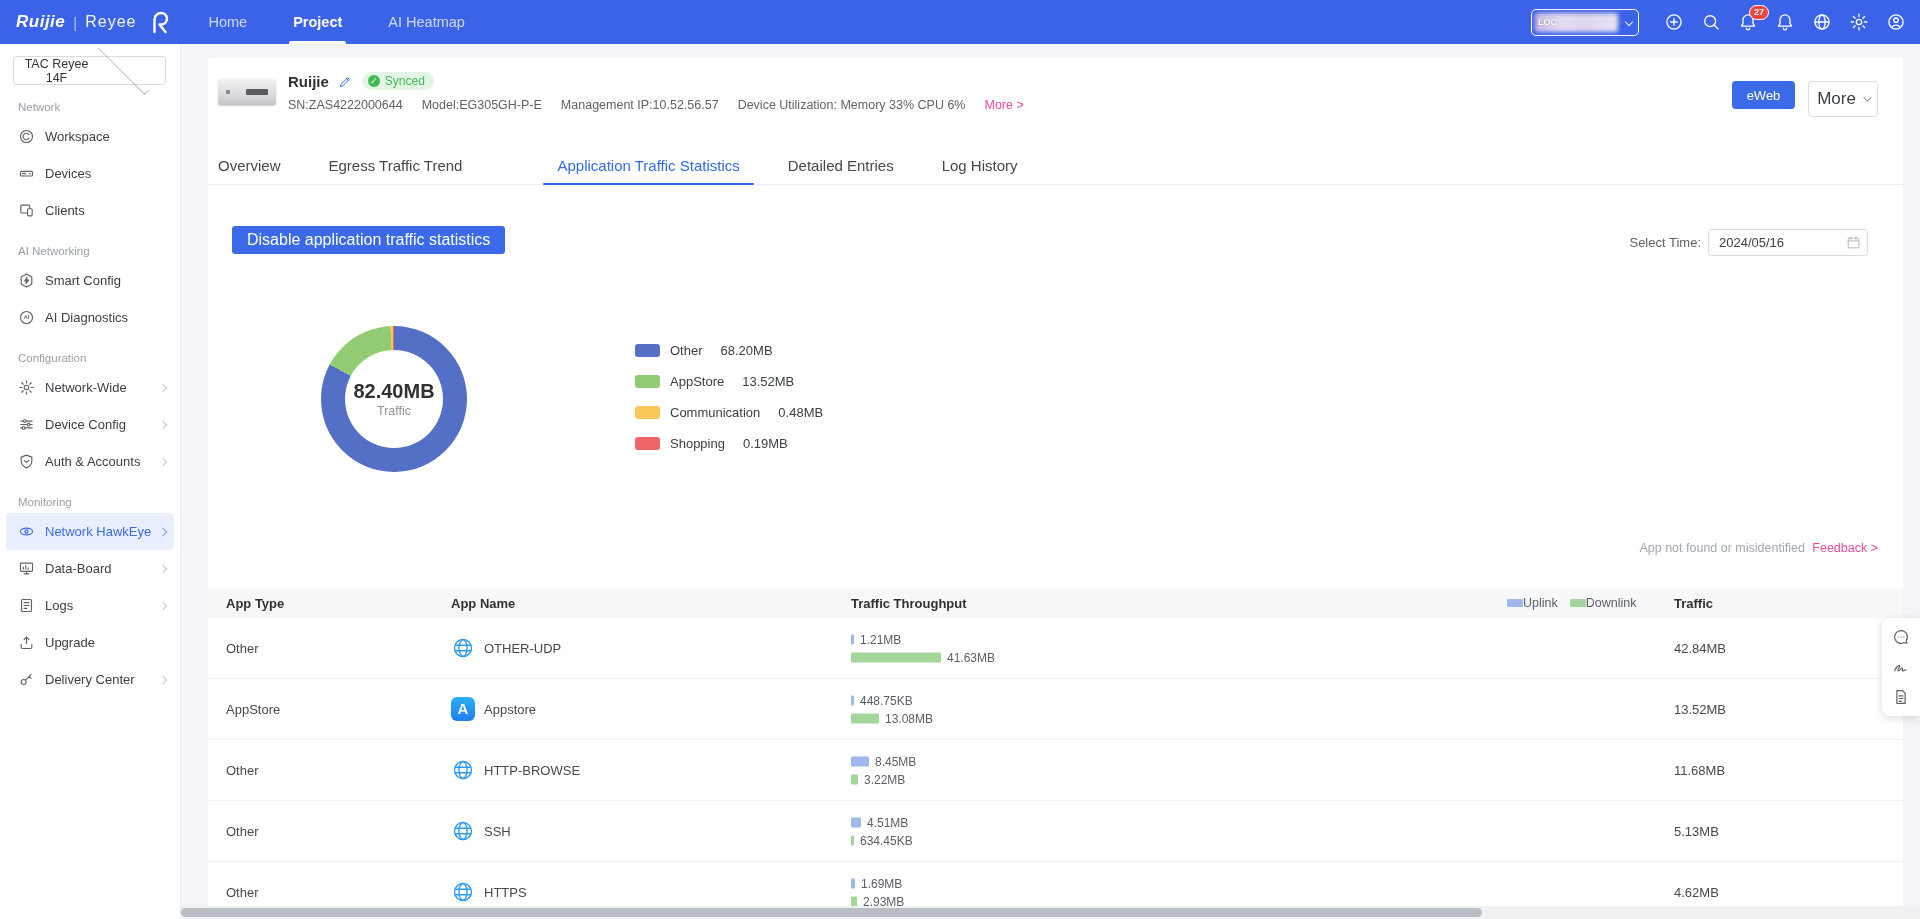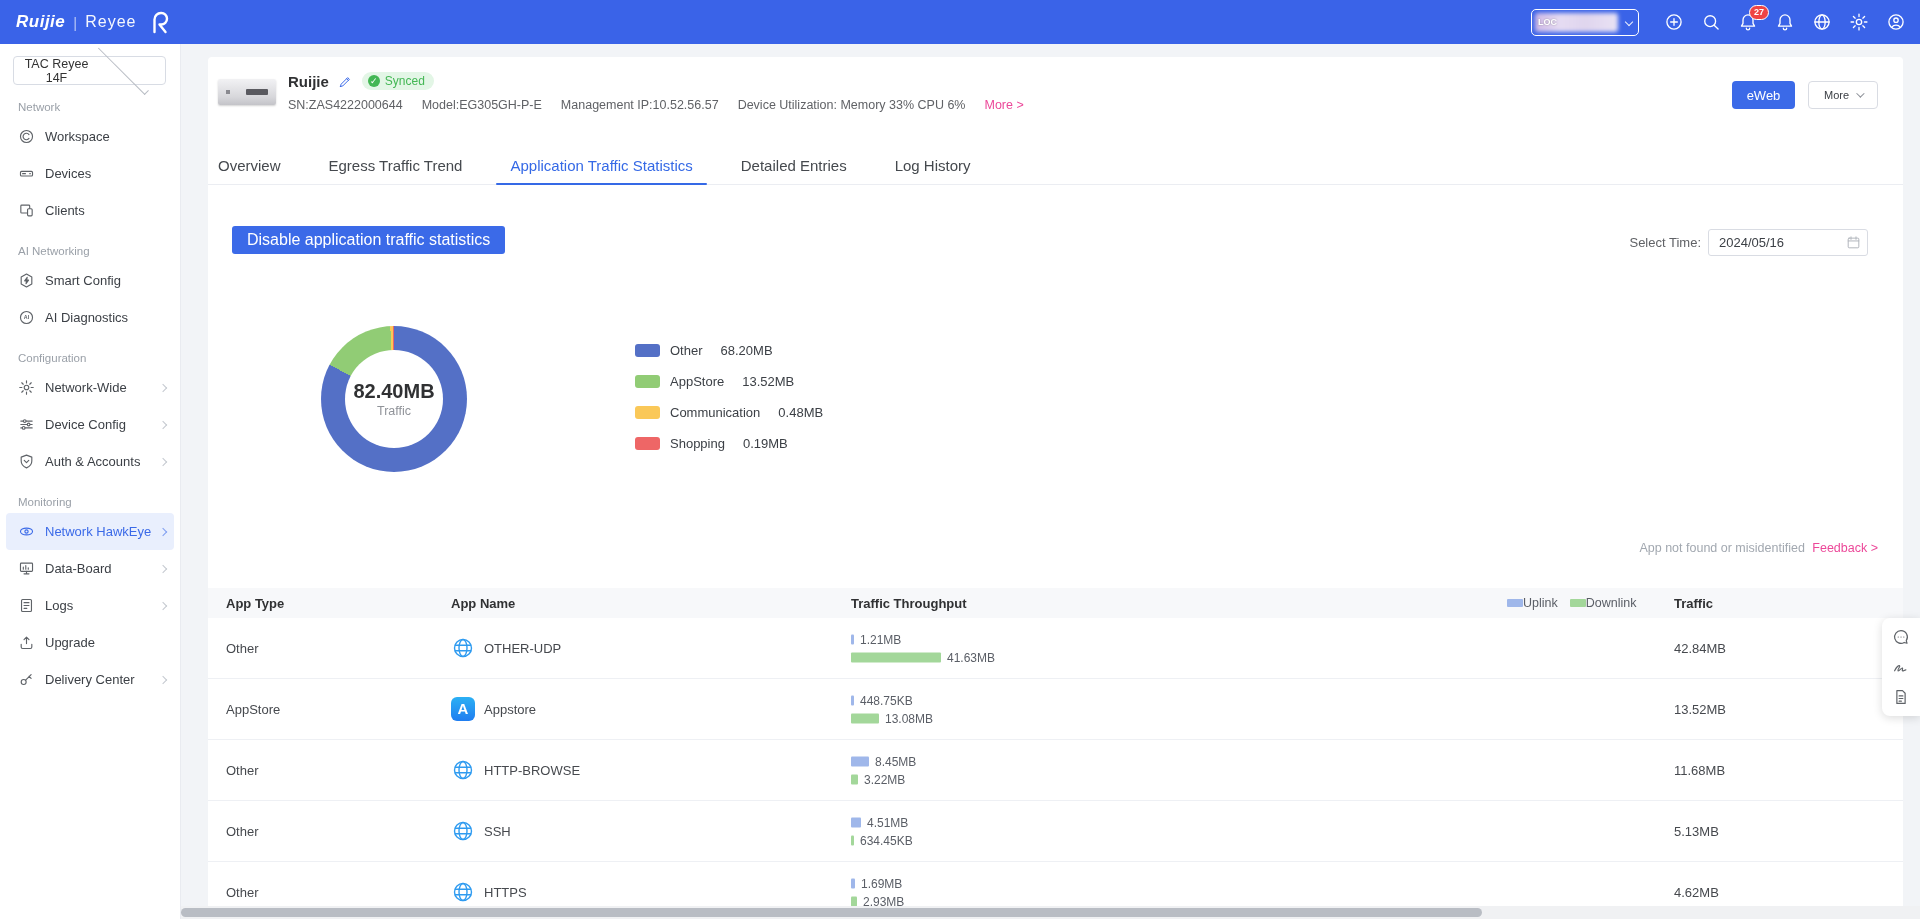--- a/index.html
+++ b/index.html
@@ -53,26 +53,26 @@
   .dev-name-row { position:absolute; left:80px; top:15px; display:flex; align-items:center; gap:9px; }
   .dev-name { font-size:15px; font-weight:bold; color:#303133; }
   .edit-ic { width:15px; height:15px; color:#3b6ae8; cursor:pointer; }
   .edit-ic svg { width:15px; height:15px; }
   .sync-badge { display:flex; align-items:center; gap:5px; background:#e3f6e6; border-radius:10px; padding:2px 9px 2px 6px; font-size:12px; color:#43b754; }
   .sync-dot { width:12px; height:12px; border-radius:50%; background:#43b754; color:#fff; font-size:9px; line-height:12px; text-align:center; }
   .dev-info { position:absolute; left:80px; top:41px; font-size:12.5px; color:#606266; display:flex; gap:19px; align-items:center; }
   .blue-link { color:#ec4899; cursor:pointer; text-decoration:none; }
   .hdr-btns { position:absolute; top:24px; right:25px; display:flex; gap:13px; }
   .btn-eweb { width:63px; height:28px; background:#3b6ae8; color:#fff; border:none; border-radius:4px; font-size:13px; cursor:pointer; font-family:inherit; }
-  .btn-more { width:70px; height:28px; background:#fff; color:#3c4046; border:1px solid #d9dce3; border-radius:4px; font-size:11px; cursor:pointer; font-family:inherit; display:flex; align-items:center; justify-content:center; gap:7px; }
+  .btn-more { width:70px; height:36px; background:#fff; color:#3c4046; border:1px solid #d9dce3; border-radius:4px; font-size:17px; cursor:pointer; font-family:inherit; display:flex; align-items:center; justify-content:center; gap:7px; }
   .btn-more .caret { width:6px; height:6px; border-right:1.3px solid #8a8e96; border-bottom:1.3px solid #8a8e96; transform:rotate(45deg) translateY(-2px); }
 
   .page-tabs { position:absolute; top:91px; left:0; right:0; height:37px; border-bottom:1px solid #ebedf2; display:flex; padding-left:10px; gap:48px; }
   .ptab { position:relative; line-height:36px; font-size:15px; color:#45494e; cursor:pointer; white-space:nowrap; }
-  .ptab.active { color:#3569e6; }
+  .ptab.active { color:#3569e6;margin-left:47px; }
   .ptab.active::after { content:""; position:absolute; left:-14px; right:-14px; bottom:-1px; height:2.5px; background:#3569e6; border-radius:2px; }
 
   .disable-btn { position:absolute; left:24px; top:169px; height:28px; padding:0 15px; background:#3b6ae8; color:#fff; border:none; border-radius:3px; font-size:16px; cursor:pointer; font-family:inherit; }
   .select-time { position:absolute; top:172px; right:35px; display:flex; align-items:center; gap:7px; font-size:13px; color:#606266; }
   .date-input { position:relative; }
   .date-input input { width:160px; height:27px; border:1px solid #d9dce3; border-radius:3px; padding:0 28px 0 10px; font-size:13px; color:#3c4046; font-family:inherit; outline:none; }
   .date-input .cal { position:absolute; right:7px; top:6px; width:15px; height:15px; color:#b2b6bd; }
   .date-input .cal svg { width:15px; height:15px; }
 
   
@@ -127,20 +127,25 @@
 
 <header class="navbar">
   <div class="logo">
     <span class="brand">Ruijie</span>
     <span class="logo-div">|</span>
     <span class="brand2">Reyee</span>
     <svg class="ic" width="24" height="26" viewBox="0 0 24 26" style="stroke-width:2.4">
       <path d="M6.5 23V10.5A6.5 6.5 0 0 1 13 4h.3A5.7 5.7 0 0 1 19 9.7c0 3.2-2.6 5.8-5.8 5.8H11.5l6 7.5"></path>
     </svg>
   </div>
+  <nav class="nav-tabs" id="navTabs">
+      <div class="nav-tab">Home</div>
+      <div class="nav-tab active">Project</div>
+      <div class="nav-tab">AI Heatmap</div>
+    </nav>
   <div class="nav-right">
     <div class="nav-search">
       <div class="blurbar"></div>
       <span class="loc">LOC</span>
       <span class="caret"></span>
     </div>
     <div class="nav-ic">
       <svg class="ic" viewBox="0 0 24 24">
           <circle cx="12" cy="12" r="8.5"></circle>
           <path d="M12 8v8M8 12h8"></path>

